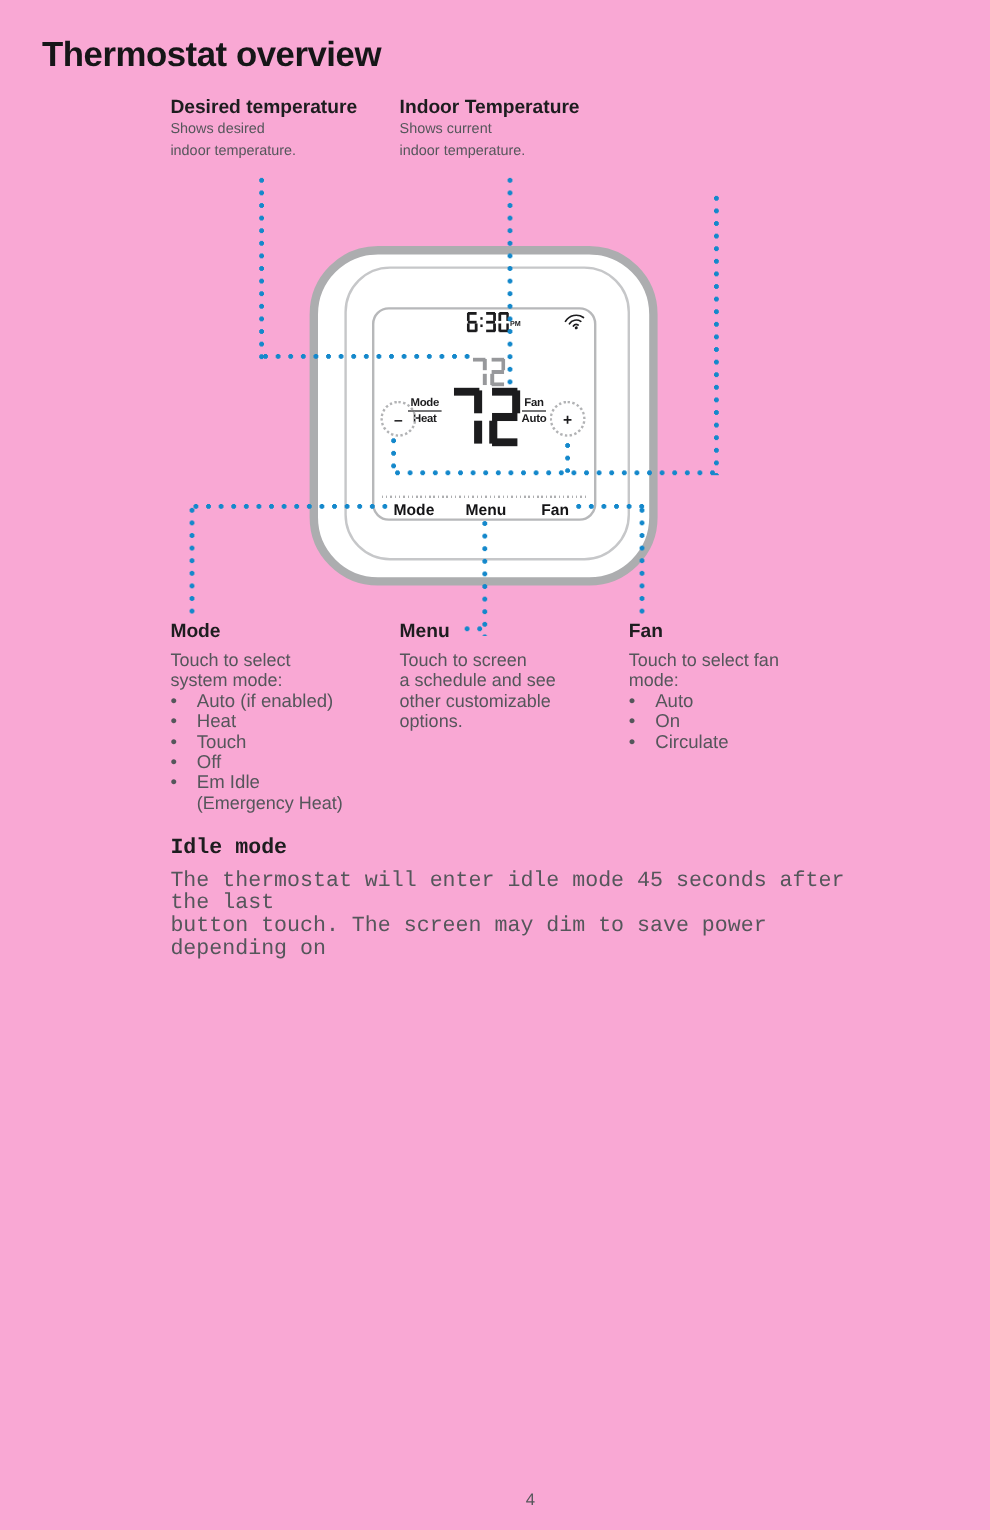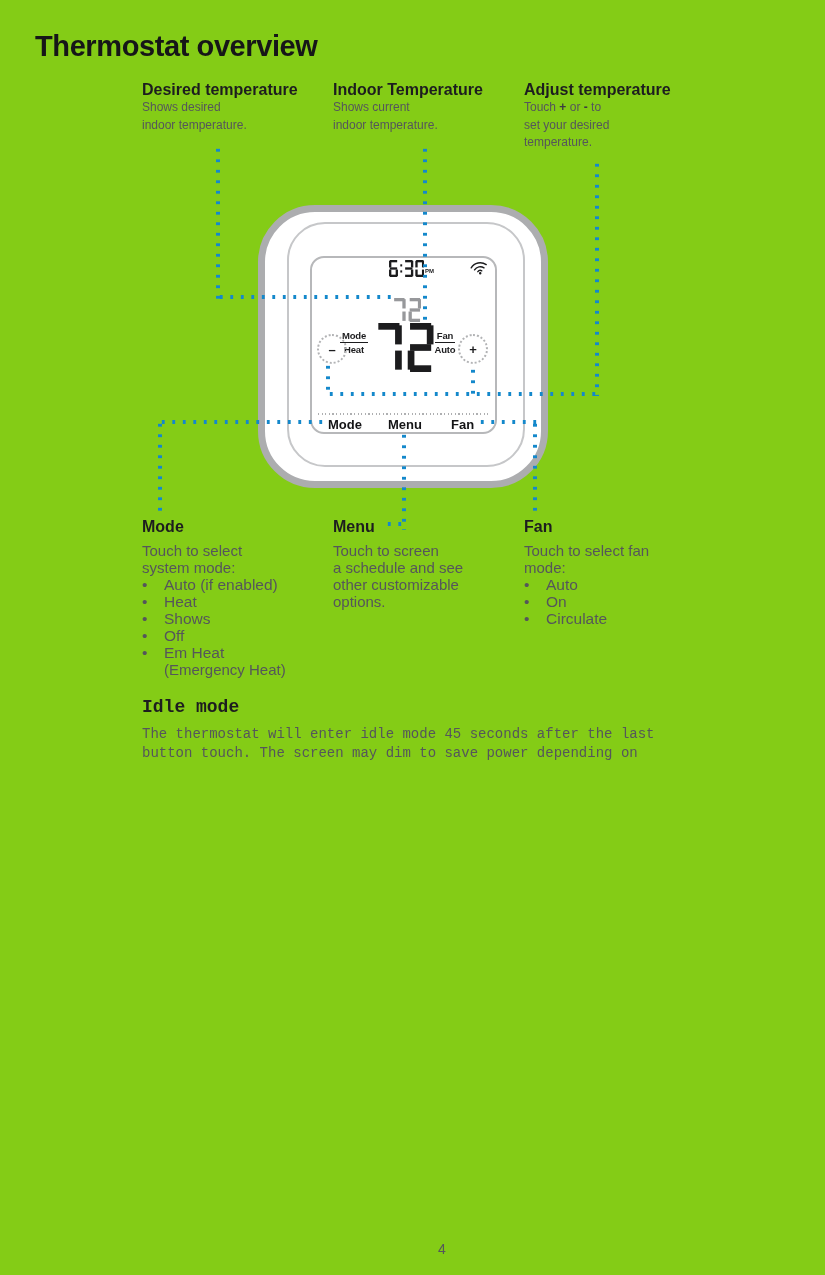--- a/index.html
+++ b/index.html
@@ -3,21 +3,21 @@
 <meta charset="utf-8">
 <style>
   :root{
     --accent-blue:#1488CB;
     --body-gray:#55565B;
     --heading-black:#1D1D1F;
     --device-gray:#ACADAF;
     --device-line:#C2C3C5;
   }
   html,body{margin:0;padding:0;background:#fff;}
-  .page{position:relative;width:825px;height:1275px;background:#84cc16;overflow:hidden;
+  .page{position:relative;width:825px;height:1275px;background:#f9a8d4;overflow:hidden;
         font-family:"Liberation Sans",sans-serif;color:var(--heading-black,#1d1d1f);}
   .title{position:absolute;left:35px;top:30px;font-size:29px;font-weight:bold;
          letter-spacing:-0.4px;color:#161618;}
   
   .co{position:absolute;top:80px;width:180px;}
   .co-title{font-size:16px;font-weight:bold;color:var(--heading-black,#1d1d1f);line-height:19px;margin-bottom:0;}
   .co-line{font-size:12px;color:var(--body-gray,#55565b);line-height:17.5px;}
   .b{font-weight:bold;color:#3c3d40;}
   
   .dh,.dv{position:absolute;}
@@ -54,46 +54,40 @@
   
   .section{position:absolute;top:517px;width:185px;}
   .sec-title{font-size:16px;font-weight:bold;color:var(--heading-black,#1d1d1f);line-height:20px;margin-bottom:5px;}
   .sec-line{font-size:15px;color:var(--body-gray,#55565b);line-height:17px;}
   .bullet{display:flex;font-size:15.5px;color:var(--body-gray,#55565b);line-height:17px;}
   .bullet .dot{width:22px;flex:none;}
   .cont{padding-left:22px;}
   
   .idle{position:absolute;left:142px;top:696px;width:580px;font-family:Liberation Mono, monospace;}
   .idle-title{font-size:18px;font-weight:bold;color:var(--heading-black,#1d1d1f);line-height:22px;margin-bottom:7px;}
-  .idle-line{font-size:14px;color:var(--body-gray,#55565b);line-height:19px;}
+  .idle-line{font-size:18px;color:var(--body-gray,#55565b);line-height:19px;}
   .pageno{position:absolute;left:142px;top:1241px;width:600px;text-align:center;
           font-size:14px;color:var(--body-gray,#55565b);}
 </style>
 </head>
 <body>
 
 <div class="page">
 
   <div class="title">Thermostat overview</div>
 
   <div class="co" style="left:142px;">
     <div class="co-title">Desired temperature</div>
     <div class="co-line">Shows desired</div>
     <div class="co-line">indoor temperature.</div>
   </div>
   <div class="co" style="left:333px;">
     <div class="co-title">Indoor Temperature</div>
     <div class="co-line">Shows current</div>
     <div class="co-line">indoor temperature.</div>
-  </div>
-  <div class="co" style="left:524px;">
-    <div class="co-title">Adjust temperature</div>
-    <div class="co-line"><span>Touch </span><span class="b">+</span><span> or </span><span class="b">-</span><span> to</span></div>
-    <div class="co-line">set your desired</div>
-    <div class="co-line">temperature.</div>
   </div>
 
   <div>
     <div class="bezel-outer"></div>
     <div class="bezel-inner"></div>
     <div class="screen">
       <span class="seg-clock"><svg viewBox="0 0 39.400000000000006 19" width="35.3" height="17" fill="#1c1c1e">
             <rect x="0.9" y="0" width="8.2" height="2.6"></rect>
             <rect x="7.4" y="10.7" width="2.6" height="7.4"></rect>
             <rect x="0.9" y="16.4" width="8.2" height="2.6"></rect>
@@ -185,29 +179,29 @@
     <div class="bullet">
         <span class="dot">•</span>
         <span>Auto (if enabled)</span>
       </div>
     <div class="bullet">
         <span class="dot">•</span>
         <span>Heat</span>
       </div>
     <div class="bullet">
         <span class="dot">•</span>
-        <span>Shows</span>
+        <span>Touch</span>
       </div>
     <div class="bullet">
         <span class="dot">•</span>
         <span>Off</span>
       </div>
     <div class="bullet">
         <span class="dot">•</span>
-        <span>Em Heat</span>
+        <span>Em Idle</span>
       </div>
     <div class="sec-line cont">(Emergency Heat)</div>
   </div>
 
   <div class="section" style="left:333px;">
     <div class="sec-title">Menu</div>
     <div class="sec-line">Touch to screen</div>
     <div class="sec-line">a schedule and see</div>
     <div class="sec-line">other customizable</div>
     <div class="sec-line">options.</div>

